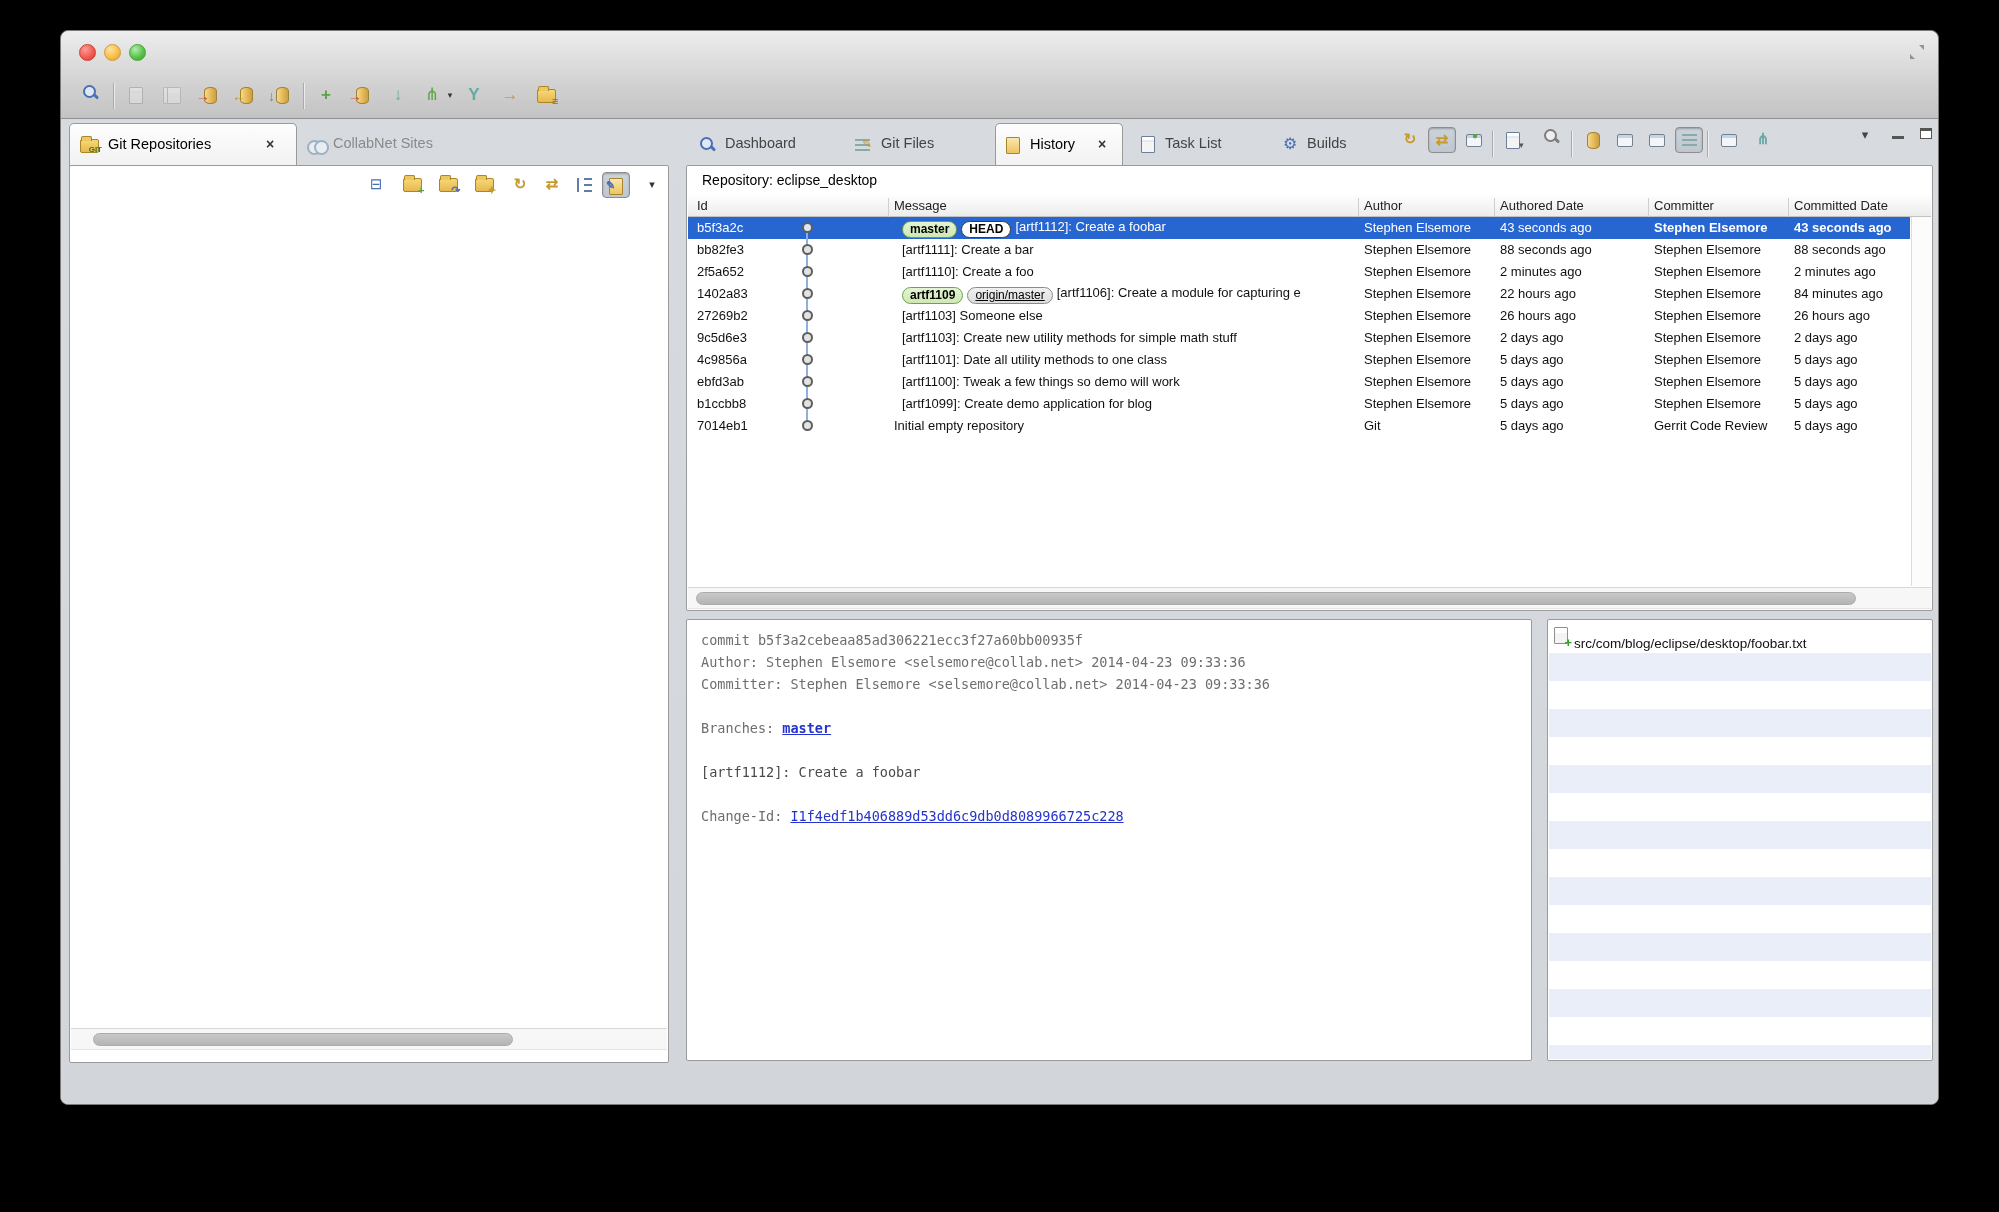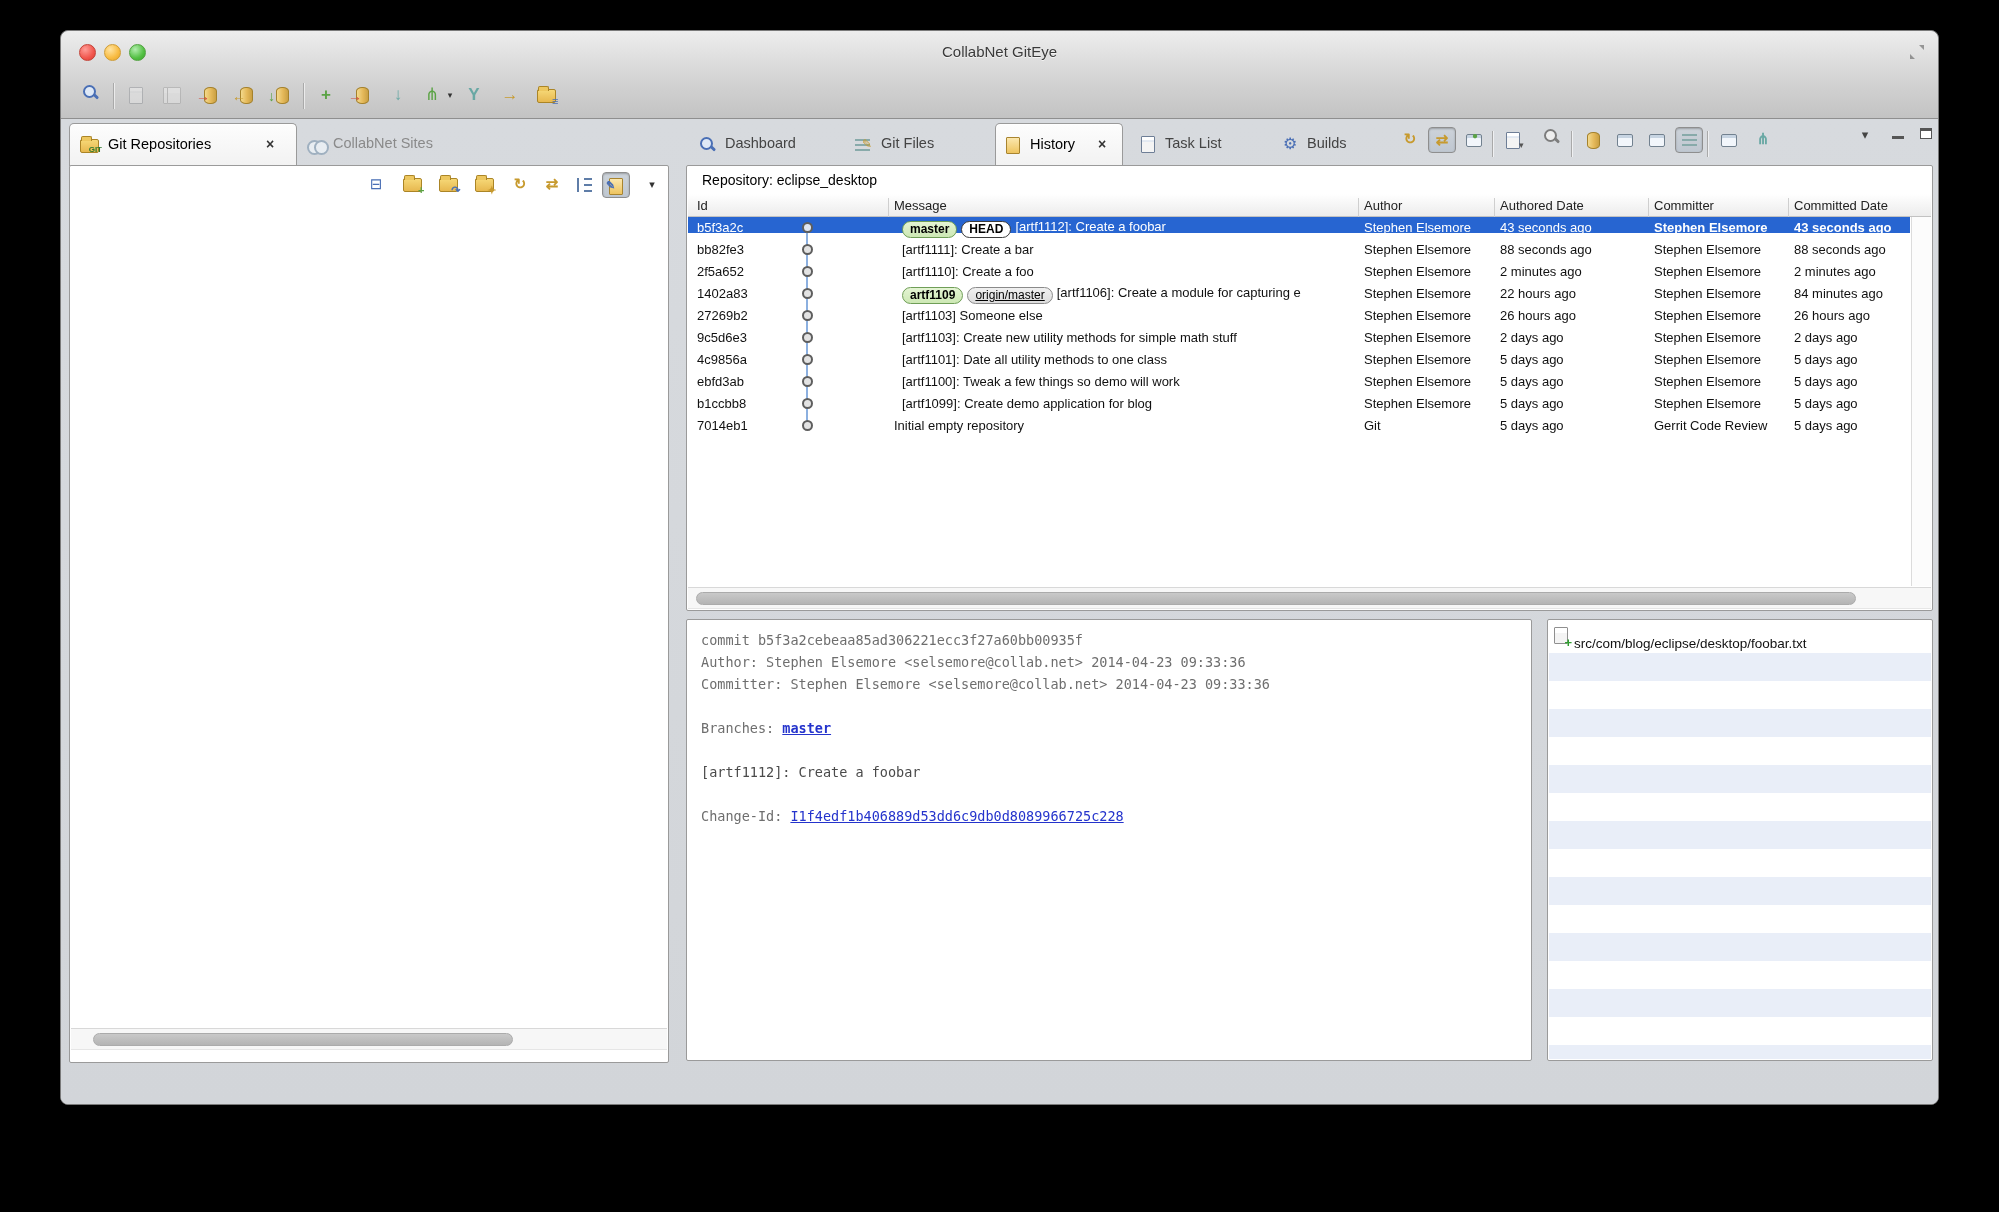--- a/index.html
+++ b/index.html
@@ -98,21 +98,21 @@
             background:linear-gradient(#c9c9c9,#b4b4b4); border:1px solid #ababab; }
   .vscroll { position:absolute; background:#fcfcfc; border-left:1px solid #dcdcdc; }
 
   
   .repo-label { position:absolute; left:15px; top:6px; font-size:14px; color:#000; }
   .thead { position:absolute; left:1px; right:1px; top:28px; height:23px;
            background:linear-gradient(#fff,#ececec); border-bottom:1px solid #c2c2c2;
            font-size:13px; color:#222; }
   .thead span { position:absolute; top:4px; }
   .hsep { position:absolute; top:2px; width:1px; height:19px; background:#cfcfcf; }
-  .trow { position:absolute; left:1px; width:1222px; height:16px; font-size:13px; color:#111; }
+  .trow { position:absolute; left:1px; width:1222px; height:22px; font-size:13px; color:#111; }
   .trow.sel { background:#2765d1; color:#fff; }
   .tc { position:absolute; top:3px; white-space:nowrap; overflow:hidden; }
   .c-id { left:9px; width:90px; }
   .c-msg { left:214px; width:455px; }
   .c-author { left:676px; width:132px; }
   .c-adate { left:812px; width:150px; }
   .c-cmtr { left:966px; width:136px; }
   .c-cdate { left:1106px; width:114px; }
   .graph-line { position:absolute; width:2px; background:#8cb0e0; z-index:1; }
   .gdot { position:absolute; width:11px; height:11px; border-radius:50%;
@@ -141,21 +141,20 @@
 </style>
 </head>
 <body>
 
 <div class="window">
 
   <div class="header">
     <span class="tl red"></span>
     <span class="tl yellow"></span>
     <span class="tl green"></span>
-    <div class="title">CollabNet GitEye</div>
     <svg class="resize-ic" viewBox="0 0 18 18">
       <path d="M11 2 L16 2 L16 7 Z M7 16 L2 16 L2 11 Z" fill="#555"></path>
     </svg>
 
     <div class="tbtn" style="left:14px"><span class="i-mag"></span></div>
     <div class="tsep" style="left:52px"></div>
     <div class="tbtn disabled" style="left:60px"><span class="i-page bluegray"></span></div>
     <div class="tbtn disabled" style="left:96px"><span class="i-page"></span><span class="i-page" style="margin-left:-10px"></span></div>
     <div class="tbtn" style="left:134px"><span class="i-cyl"></span><span class="ov red-g">→</span></div>
     <div class="tbtn" style="left:170px"><span class="i-cyl"></span><span class="ov gold">←</span></div>

